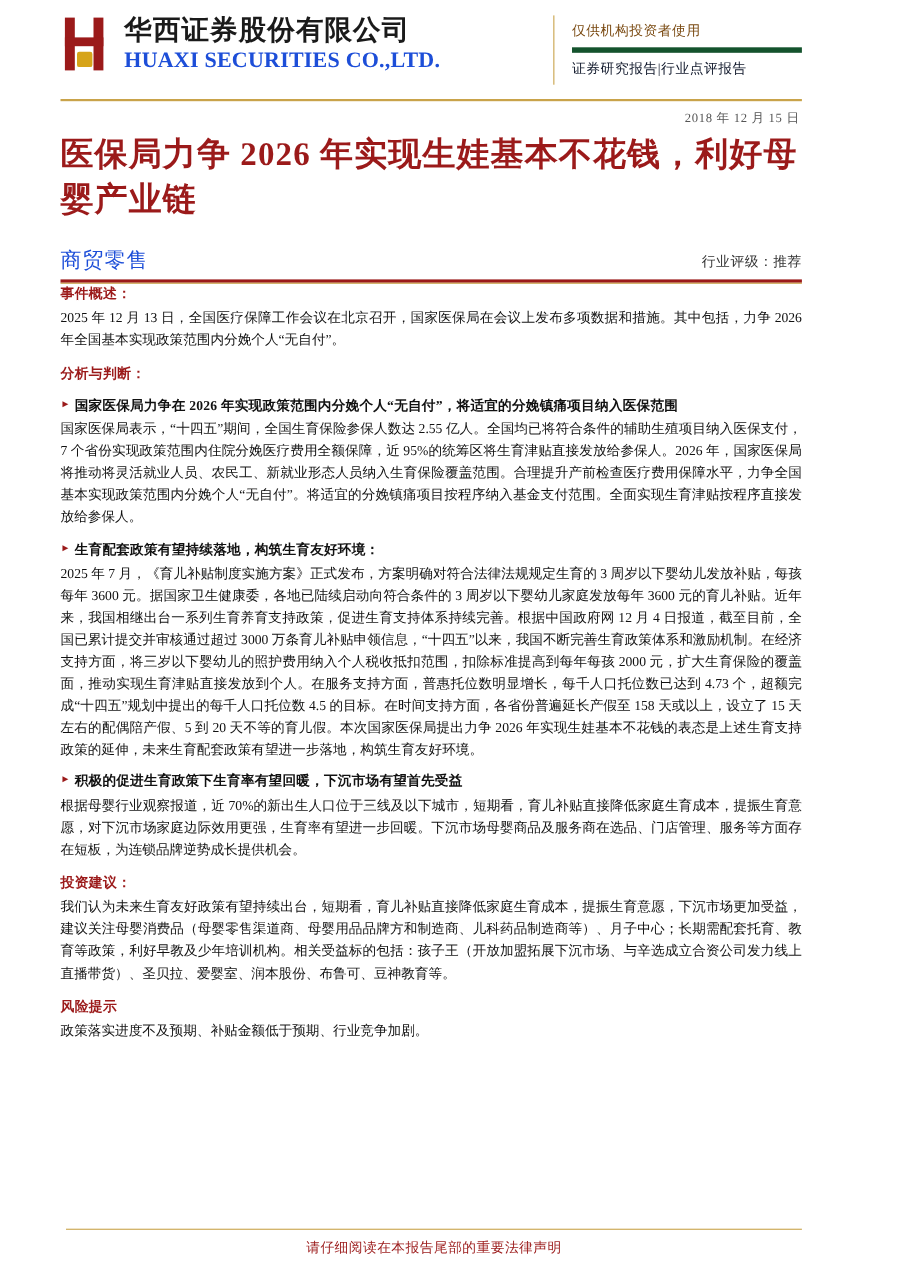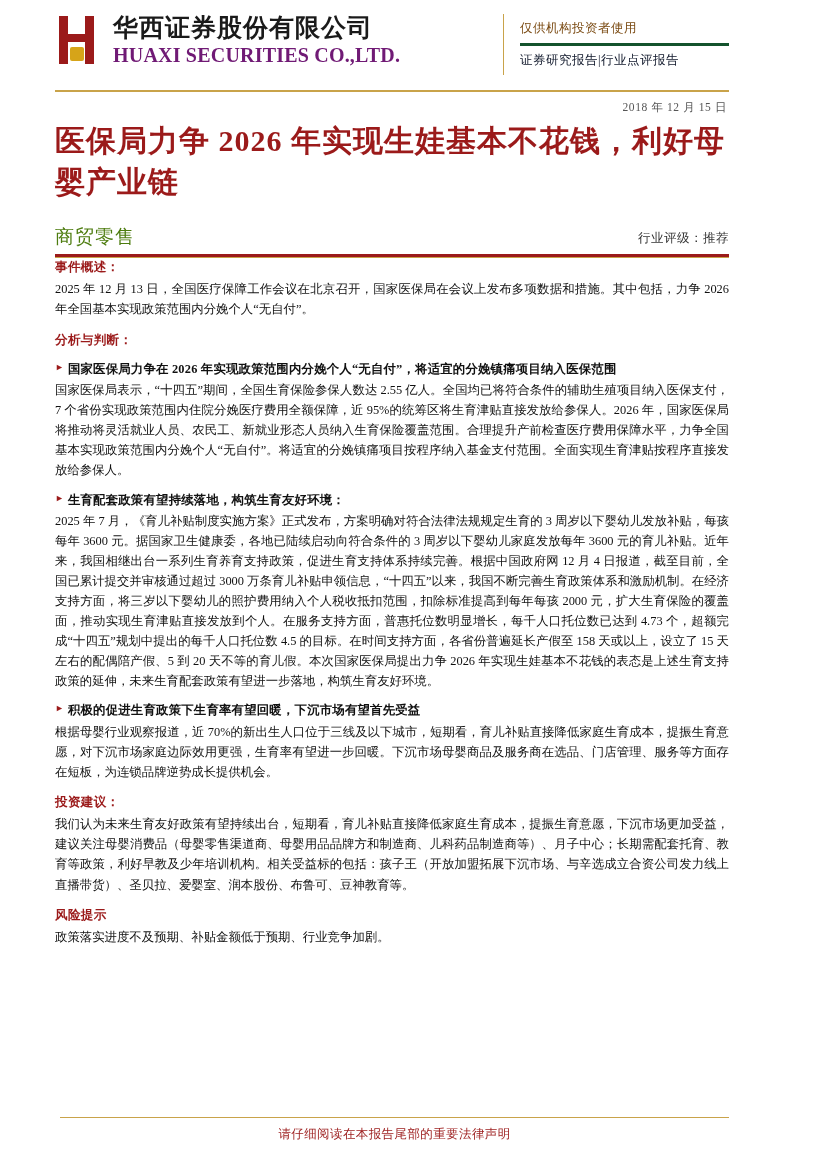--- a/index.html
+++ b/index.html
@@ -75,39 +75,39 @@
     font-size: 25px;
     font-weight: bold;
     letter-spacing: 1px;
     color: #1a1a1a;
     font-family: "Liberation Serif", serif;
   }
   .logo-en {
     font-size: 20px;
     font-weight: bold;
     letter-spacing: 0.2px;
-    color: #701a75;
+    color: #1d4ed8;
     margin-top: 5px;
     font-family: "Liberation Serif", serif;
   }
   .header-right {
     flex: 1 1 auto;
     border-left: 1px solid #c9a34a;
     padding-left: 16px;
     margin-left: 8px;
     font-size: 12.5px;
     color: #6b3b10;
     text-align: left;
   }
   .header-right div {
     padding: 6px 0;
     letter-spacing: 0.5px;
   }
   .header-right .hr-line1 {
-    border-bottom: 3px solid #14532d;
+    border-bottom: 5px solid #14532d;
     color: #7a4a12;
   }
   .header-right .hr-line2 {
     color: #0f172a;
   }
   .rule-gold {
     height: 2px;
     background: #c9a34a;
     margin-top: 2px;
   }
@@ -134,21 +134,21 @@
 
   
   .industry-row {
     display: flex;
     align-items: flex-end;
     justify-content: space-between;
     margin-top: 16px;
   }
   .industry-name {
     font-size: 19px;
-    color: #4d7c0f;
+    color: #1d4ed8;
     letter-spacing: 1px;
     font-weight: normal;
   }
   .rating {
     font-size: 12.5px;
     color: #333;
     letter-spacing: 0.5px;
     padding-bottom: 3px;
   }
   .industry-rule {

